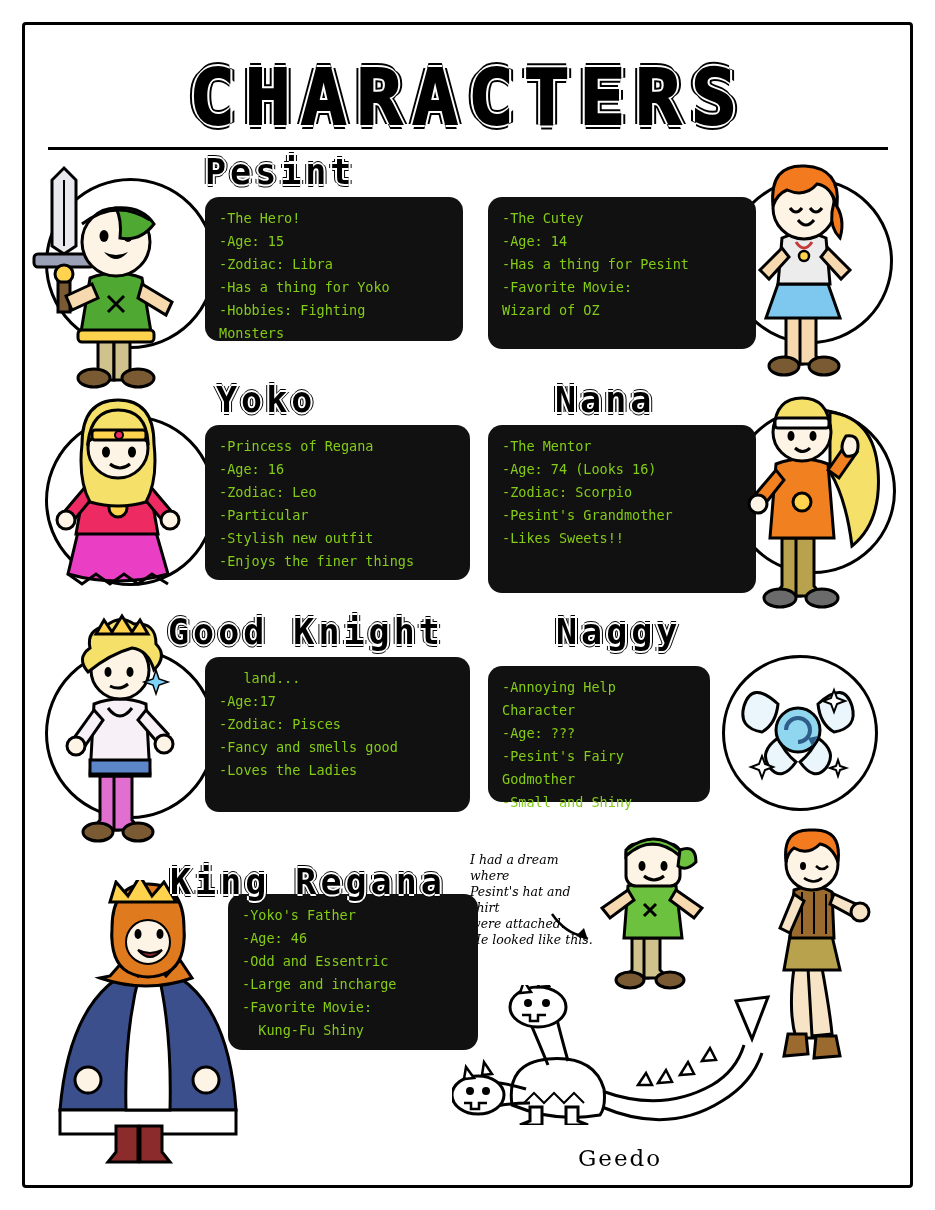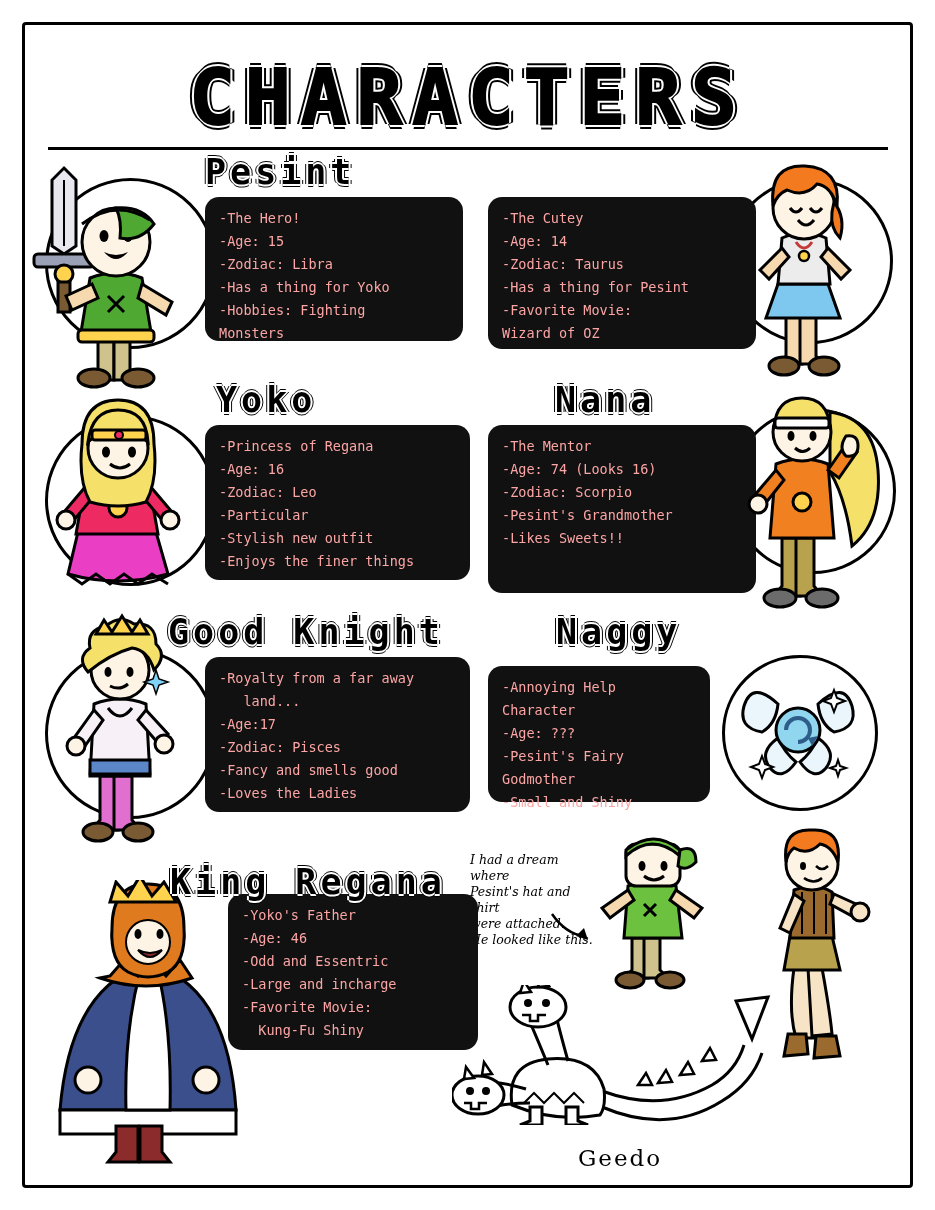--- a/index.html
+++ b/index.html
@@ -75,21 +75,21 @@
     text-shadow:
        2px 0 #fff, -2px 0 #fff, 0 2px #fff, 0 -2px #fff,
        3px 0 #000, -3px 0 #000, 0 3px #000, 0 -3px #000;
     white-space: nowrap;
     z-index: 6;
   }
   .info-box {
     position: absolute;
     background: #111111;
     border-radius: 14px;
-    color: #fca5a5;
+    color: #84cc16;
     font-family: "DejaVu Sans Mono", monospace;
     font-size: 13.5px;
     line-height: 23px;
     padding: 10px 14px 12px 14px;
     box-sizing: border-box;
     z-index: 4;
   }
   .info-box div { white-space: pre-wrap; }
   .ib-left  { text-align: left; }
   .ib-center{ text-align: left; }
@@ -197,21 +197,20 @@
 
     <path d="M53,46 q-4,-42 32,-40 q36,2 32,40 q-6,-20 -20,-22 q-12,14 -30,6 q-10,4 -14,16z" fill="#f47a1f" stroke="#000" stroke-width="3"></path>
     <path d="M114,42 q12,16 6,36 q-10,-10 -8,-26z" fill="#f47a1f" stroke="#000" stroke-width="3"></path>
     <path d="M70,48 q6,8 12,0" fill="none" stroke="#000" stroke-width="3"></path>
     <path d="M90,48 q6,8 12,0" fill="none" stroke="#000" stroke-width="3"></path>
     <path d="M78,60 q8,10 16,0" fill="none" stroke="#000" stroke-width="3"></path>
   </svg>
   <div class="info-box ib-center" style="left:488px; top:197px; width:268px; height:152px;">
     <div>-The Cutey</div>
     <div>-Age: 14</div>
-    <div>-Zodiac: Taurus</div>
     <div>-Has a thing for Pesint</div>
     <div>-Favorite Movie:</div>
     <div>Wizard of OZ</div>
   </div>
 
   <div class="circle-bg" style="left:45px; top:415px; width:165px; height:165px;"></div>
   <svg class="art" style="left:38px; top:392px;" width="190" height="215" viewBox="0 0 190 215">
 
     <path d="M40,140 l78,0 l12,42 q-50,14 -100,0z" fill="#ea3fc4" stroke="#000" stroke-width="3"></path>
     <path d="M30,182 l14,10 l14,-10 l14,10 l14,-10 l14,10 l14,-10 l16,10" fill="none" stroke="#000" stroke-width="3"></path>
@@ -310,21 +309,20 @@
 
     <path d="M58,22 l8,-14 l8,12 l10,-16 l10,16 l8,-12 l8,14z" fill="#ffd34d" stroke="#000" stroke-width="3"></path>
     <ellipse cx="70" cy="60" rx="3.5" ry="5" fill="#000"></ellipse>
     <ellipse cx="92" cy="60" rx="3.5" ry="5" fill="#000"></ellipse>
     <path d="M72,74 q10,5 18,-2" fill="none" stroke="#000" stroke-width="3"></path>
 
     <path d="M118,58 l3,9 l9,3 l-9,3 l-3,9 l-3,-9 l-9,-3 l9,-3z" fill="#7fd3f7" stroke="#000" stroke-width="1.5"></path>
   </svg>
   <div class="char-name" style="left:168px; top:612px;">Good Knight</div>
   <div class="info-box ib-left" style="left:205px; top:657px; width:265px; height:155px;">
-    <div>-Royalty from a far away</div>
     <div>   land...</div>
     <div>-Age:17</div>
     <div>-Zodiac: Pisces</div>
     <div>-Fancy and smells good</div>
     <div>-Loves the Ladies</div>
   </div>
 
   <div class="circle-bg" style="left:722px; top:655px; width:150px; height:150px;"></div>
   <svg class="art" style="left:726px; top:660px;" width="145" height="145" viewBox="0 0 145 145">
 

